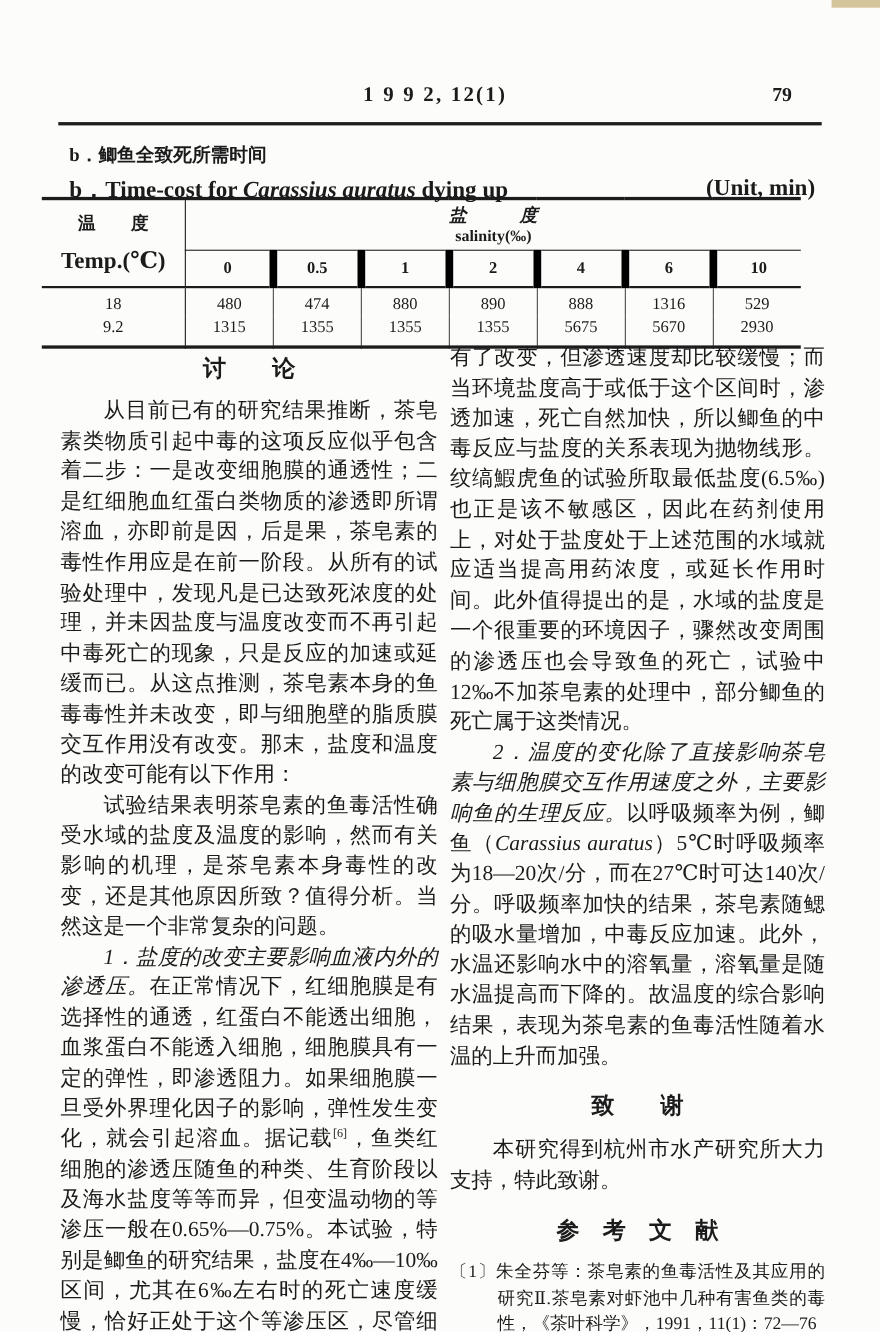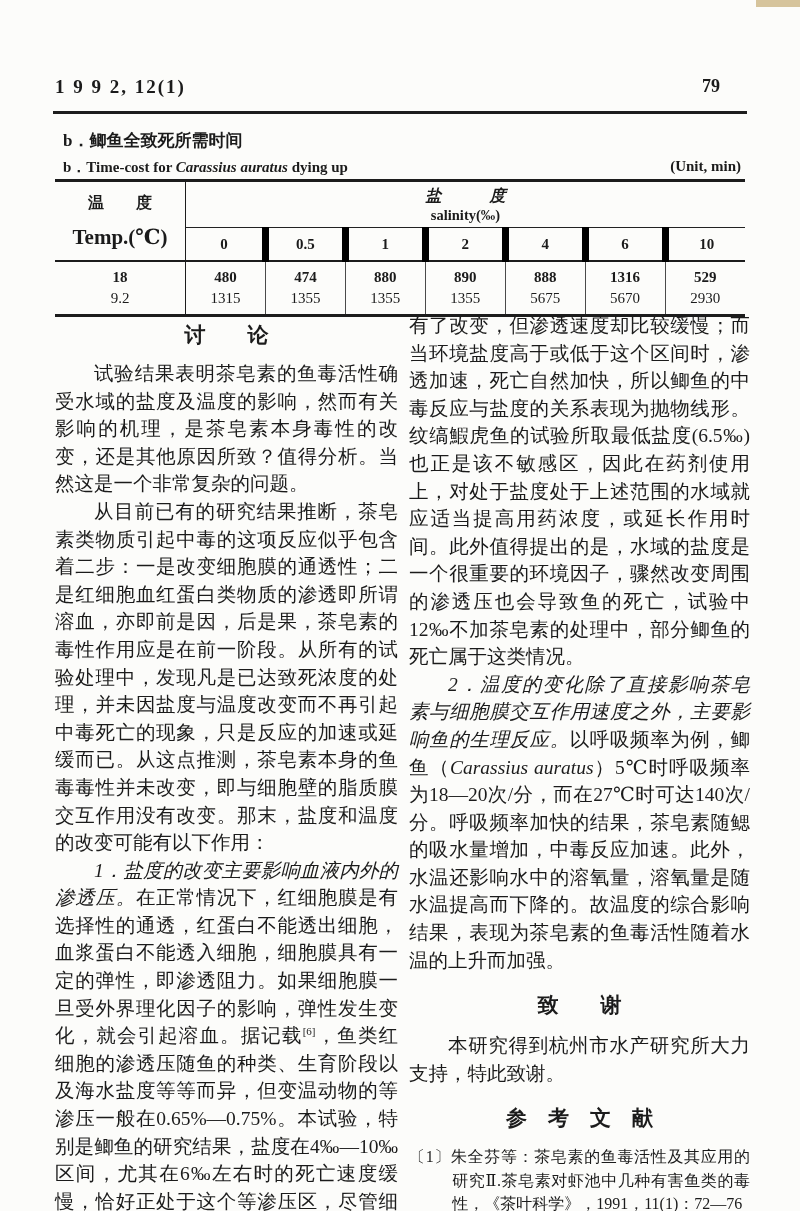--- a/index.html
+++ b/index.html
@@ -4,47 +4,47 @@
 <style>
   html,body{margin:0;padding:0;}
   body{
     width:800px;height:1211px;position:relative;
     background:#fcfcfa;color:#1b1b1b;
     font-family:"Liberation Serif","DejaVu Serif",serif;
     overflow:hidden;
   }
   .corner{position:absolute;top:0;right:0;width:44px;height:7px;background:#d6c49c;}
   .pg-header{position:absolute;top:76px;left:55px;width:693px;height:24px;}
-  .journal{position:absolute;left:0;right:12px;font-size:19px;letter-spacing:2px;font-weight:600;}
+  .journal{position:absolute;left:0;right:12px;text-align:center;font-size:19px;letter-spacing:2px;font-weight:600;}
   .pgnum{position:absolute;right:28px;top:0;font-size:18px;font-weight:600;}
   .rule-top{position:absolute;top:111px;left:53px;width:694px;height:3px;background:#1d1d1d;}
   .captions{position:absolute;top:129px;left:63px;width:682px;}
   .cap-zh{font-size:17px;font-weight:600;margin-bottom:6px;}
-  .cap-en{font-size:15px;font-weight:600;position:relative;}
+  .cap-en{font-size:21px;font-weight:600;position:relative;}
   .unit{position:absolute;right:4px;top:0;font-weight:600;}
   .species{font-style:italic;}
 
   table.results{
-    position:absolute;top:179px;left:55px;width:690px;
+    position:absolute;top:179px;left:38px;width:690px;
     border-collapse:collapse;table-layout:fixed;
     border-top:3px solid #1c1c1c;border-bottom:3px solid #1c1c1c;
     font-size:15px;
   }
   table.results th,table.results td{padding:0;text-align:center;font-weight:600;}
   .th-temp{width:130px;border-right:1.5px solid #1c1c1c;border-bottom:2px solid #1c1c1c;}
   .th-temp .zh{font-size:16px;margin:6px 0 10px;}
   .th-temp .en{font-size:21px;margin-bottom:6px;}
   .th-sal{border-bottom:1.2px solid #222;}
   .th-sal .zh{font-size:16px;margin-top:4px;font-style:italic;}
   .th-sal .en{font-size:14.5px;font-weight:600;margin-bottom:3px;}
   tr.levels th{border-bottom:2px solid #1c1c1c;border-left:7px solid #000000;height:32px;font-size:15px;}
   tr.levels th:first-child{border-left:none;}
   tr.data td{height:21px;font-weight:500;border-left:1px solid #4a4a4a;}
   tr.data td.tempcol{border-left:none;border-right:1.5px solid #1c1c1c;}
-  tr.data.first td{padding-top:5px;font-weight:bold;}
+  tr.data.first td{padding-top:5px;}
   tr.data.last td{padding-bottom:5px;}
 
   .col{position:absolute;font-size:19.5px;line-height:27.6px;text-align:justify;}
   .col-left{top:318px;left:55px;width:343px;}
   .col-right{top:312px;left:409px;width:341px;}
   .col p{margin:0;}
   .indent{text-indent:2em;}
   .sec{margin:2px 0 10px;text-align:center;font-size:21px;font-weight:bold;line-height:30px;}
   .sec.mid{margin-top:16px;margin-bottom:12px;}
   .kai{font-style:italic;}
@@ -111,22 +111,22 @@
     <td>1355</td>
     <td>5675</td>
     <td>5670</td>
     <td>2930</td>
   </tr>
 </tbody>
   </table>
 
 <div class="col col-left">
   <h2 class="sec">讨　　论</h2>
+  <p class="indent">从目前已有的研究结果推断，茶皂素类物质引起中毒的这项反应似乎包含着二步：一是改变细胞膜的通透性；二是红细胞血红蛋白类物质的渗透即所谓溶血，亦即前是因，后是果，茶皂素的毒性作用应是在前一阶段。从所有的试验处理中，发现凡是已达致死浓度的处理，并未因盐度与温度改变而不再引起中毒死亡的现象，只是反应的加速或延缓而已。从这点推测，茶皂素本身的鱼毒毒性并未改变，即与细胞壁的脂质膜交互作用没有改变。那末，盐度和温度的改变可能有以下作用：</p>
   <p class="indent">试验结果表明茶皂素的鱼毒活性确受水域的盐度及温度的影响，然而有关影响的机理，是茶皂素本身毒性的改变，还是其他原因所致？值得分析。当然这是一个非常复杂的问题。</p>
-  <p class="indent">从目前已有的研究结果推断，茶皂素类物质引起中毒的这项反应似乎包含着二步：一是改变细胞膜的通透性；二是红细胞血红蛋白类物质的渗透即所谓溶血，亦即前是因，后是果，茶皂素的毒性作用应是在前一阶段。从所有的试验处理中，发现凡是已达致死浓度的处理，并未因盐度与温度改变而不再引起中毒死亡的现象，只是反应的加速或延缓而已。从这点推测，茶皂素本身的鱼毒毒性并未改变，即与细胞壁的脂质膜交互作用没有改变。那末，盐度和温度的改变可能有以下作用：</p>
   <p class="indent"><span class="kai">1．盐度的改变主要影响血液内外的渗透压。</span><span>在正常情况下，红细胞膜是有选择性的通透，红蛋白不能透出细胞，血浆蛋白不能透入细胞，细胞膜具有一定的弹性，即渗透阻力。如果细胞膜一旦受外界理化因子的影响，弹性发生变化，就会引起溶血。据记载</span><sup>[6]</sup><span>，鱼类红细胞的渗透压随鱼的种类、生育阶段以及海水盐度等等而异，但变温动物的等渗压一般在0.65%—0.75%。本试验，特别是鲫鱼的研究结果，盐度在4‰—10‰区间，尤其在6‰左右时的死亡速度缓慢，恰好正处于这个等渗压区，尽管细胞膜的透性</span></p>
 </div>
 
 <div class="col col-right">
   <p>有了改变，但渗透速度却比较缓慢；而当环境盐度高于或低于这个区间时，渗透加速，死亡自然加快，所以鲫鱼的中毒反应与盐度的关系表现为抛物线形。纹缟鰕虎鱼的试验所取最低盐度(6.5‰)也正是该不敏感区，因此在药剂使用上，对处于盐度处于上述范围的水域就应适当提高用药浓度，或延长作用时间。此外值得提出的是，水域的盐度是一个很重要的环境因子，骤然改变周围的渗透压也会导致鱼的死亡，试验中12‰不加茶皂素的处理中，部分鲫鱼的死亡属于这类情况。</p>
   <p class="indent"><span class="kai">2．温度的变化除了直接影响茶皂素与细胞膜交互作用速度之外，主要影响鱼的生理反应。</span><span>以呼吸频率为例，鲫鱼（</span><span class="species">Carassius auratus</span><span>）5℃时呼吸频率为18—20次/分，而在27℃时可达140次/分。呼吸频率加快的结果，茶皂素随鳃的吸水量增加，中毒反应加速。此外，水温还影响水中的溶氧量，溶氧量是随水温提高而下降的。故温度的综合影响结果，表现为茶皂素的鱼毒活性随着水温的上升而加强。</span></p>
 
   <h2 class="sec mid">致　　谢</h2>
   <p class="indent">本研究得到杭州市水产研究所大力支持，特此致谢。</p>
 

